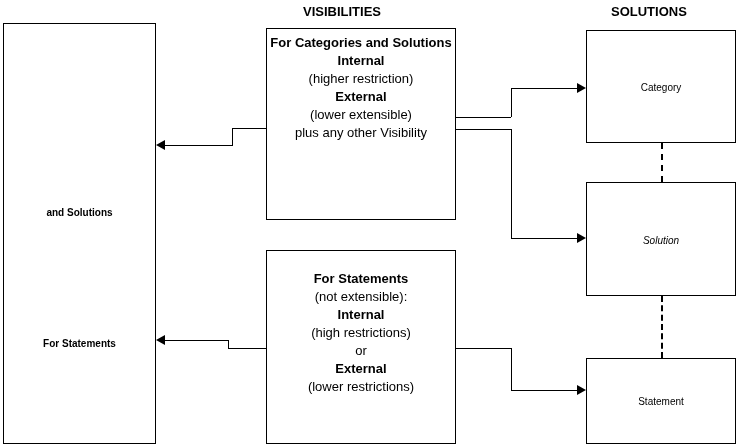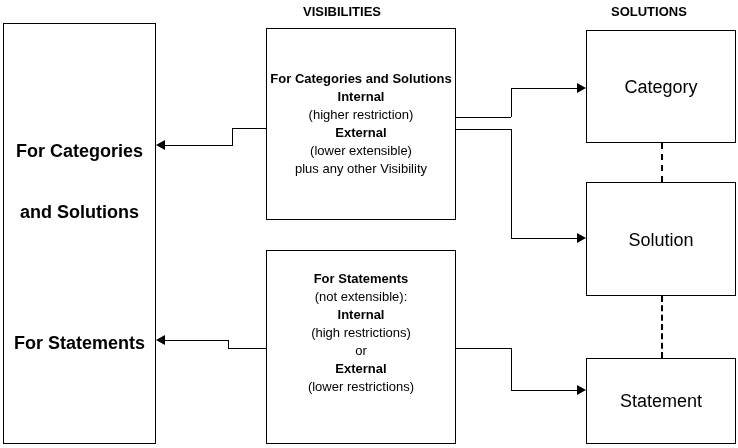--- a/index.html
+++ b/index.html
@@ -31,21 +31,21 @@
     position: absolute;
     border: 1px solid #000000;
     background: #ffffff;
     box-sizing: border-box;
   }
   .box-label {
     position: absolute;
     left: 0;
     right: 0;
     text-align: center;
-    font-size: 18px;
+    font-size: 10px;
     line-height: 15px;
     white-space: nowrap;
   }
   .box-label.bold { font-weight: bold; }
 
   
   .hline {
     position: absolute;
     height: 0;
     border-top: 1px solid #000000;
@@ -80,33 +80,32 @@
 </head>
 <body>
 
 <div id="diagram">
 
   <div class="col-header" style="left:12px; top:4px;margin-top:28px;">USER ACCESS</div>
   <div class="col-header" style="left:303px; top:4px;">VISIBILITIES</div>
   <div class="col-header" style="left:611px; top:4px;">SOLUTIONS</div>
 
   <div class="box" style="left:3px; top:23px; width:153px; height:421px;">
-    <div class="box-label bold" style="top:120px;">For Categories</div>
     <div class="box-label bold" style="top:136px;margin-top:45px;">and Solutions</div>
 
     <div class="box-label bold" style="top:312px;">For Statements</div>
   </div>
 
   <div class="box" style="left:266px; top:28px; width:190px; height:192px;">
     
   </div>
 
   <div style="position:absolute; left:267px; top:34px; width:188px; text-align:center;
               font-size:13px; line-height:18px;">
-    <div style="font-weight:bold;margin-top:36px;">For Categories and Solutions</div>
+    <div style="font-weight:bold;">For Categories and Solutions</div>
     <div style="font-weight:bold;">Internal</div>
     <div>(higher restriction)</div>
     <div style="font-weight:bold;">External</div>
     <div>(lower extensible)</div>
     <div>plus any other Visibility</div>
   </div>
 
   <div class="box" style="left:266px; top:250px; width:190px; height:194px;"></div>
 
   <div style="position:absolute; left:267px; top:270px; width:188px; text-align:center;
@@ -117,21 +116,21 @@
     <div>(high restrictions)</div>
     <div>or</div>
     <div style="font-weight:bold;">External</div>
     <div>(lower restrictions)</div>
   </div>
 
   <div class="box" style="left:586px; top:30px; width:150px; height:113px;">
     <div class="box-label" style="top:49px;">Category</div>
   </div>
 
-  <div class="box" style="left:586px; top:182px; width:150px; height:114px;">
+  <div class="box" style="left:586px; top:182px; width:150px; height:114px;font-style:italic;">
     <div class="box-label" style="top:50px;">Solution</div>
   </div>
 
   <div class="box" style="left:586px; top:358px; width:150px; height:86px;padding-left:48px;">
     <div class="box-label" style="top:35px;">Statement</div>
   </div>
 
   <div class="dashline" style="left:661px; top:143px; height:39px;"></div>
   <div class="dashline" style="left:661px; top:296px; height:62px;"></div>
 

